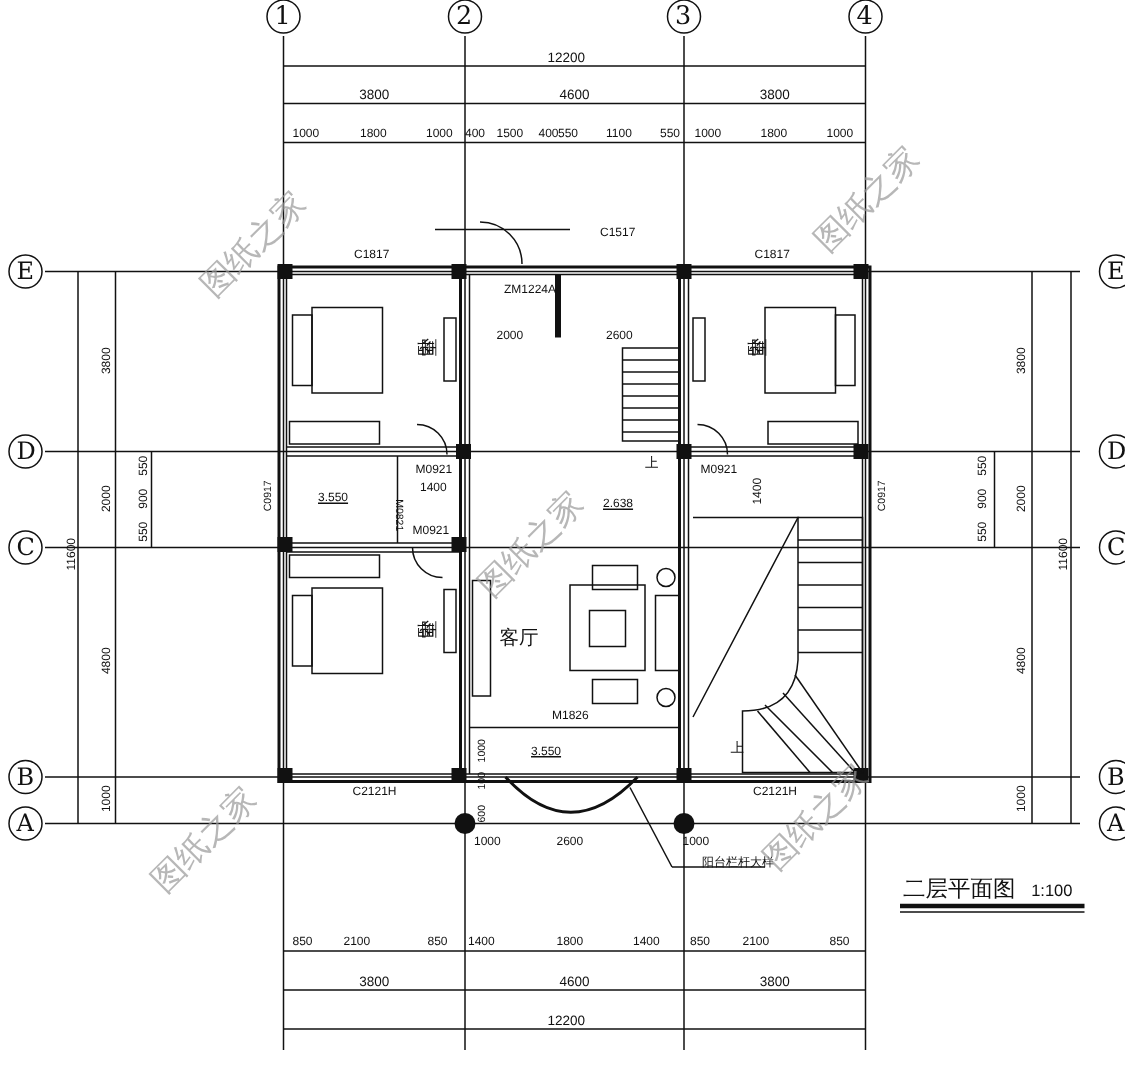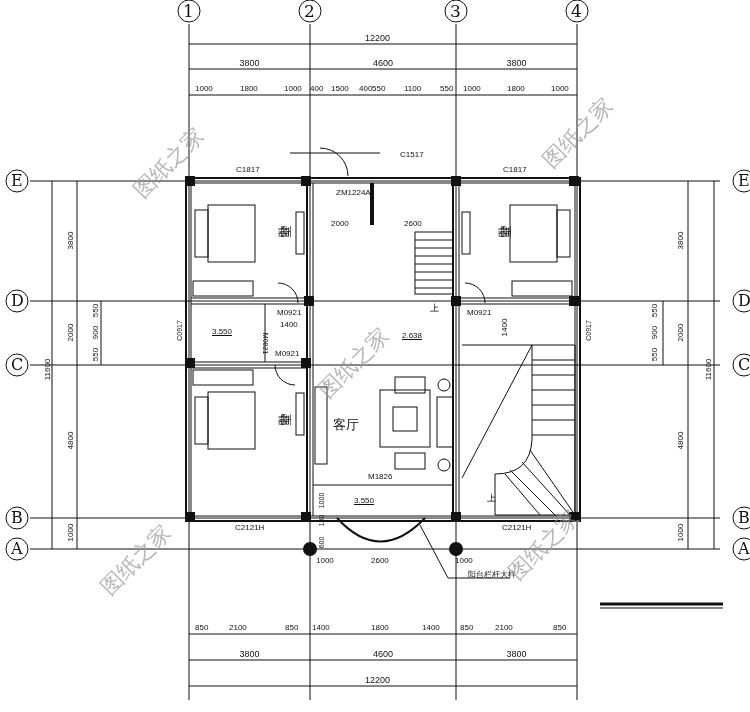--- a/index.html
+++ b/index.html
@@ -263,19 +263,23 @@
   <span style="position:absolute;left:316px;top:556px;font-size:8px;">1000</span>
   <span style="position:absolute;left:371px;top:556px;font-size:8px;">2600</span>
   <span style="position:absolute;left:455px;top:556px;font-size:8px;">1000</span>
   <span style="position:absolute;left:314px;top:497px;font-size:7px;transform:rotate(-90deg);">1000</span>
   <span style="position:absolute;left:316px;top:517px;font-size:7px;transform:rotate(-90deg);">100</span>
   <span style="position:absolute;left:316px;top:539px;font-size:7px;transform:rotate(-90deg);">600</span>
   <span style="position:absolute;left:468px;top:569px;font-size:8px;text-align:right;">阳台栏杆大样</span>
   <span style="position:absolute;left:430px;top:302px;font-size:9px;">上</span>
   <span style="position:absolute;left:487px;top:492px;font-size:9px;">上</span>
 
+  <div style="position:absolute;left:602px;top:583px;">
+    <span style="font-size:15px;">二层平面图</span>
+    <span style="font-size:11px;margin-left:6px;">1:100</span>
+  </div>
 
   <span style="position:absolute;left:125px;top:148px;font-size:22px;color:#9a9a9a;opacity:.7;transform:rotate(-45deg);">图纸之家</span>
   <span style="position:absolute;left:534px;top:118px;font-size:22px;color:#9a9a9a;opacity:.7;transform:rotate(-45deg);">图纸之家</span>
   <span style="position:absolute;left:310px;top:348px;font-size:22px;color:#9a9a9a;opacity:.7;transform:rotate(-45deg);">图纸之家</span>
   <span style="position:absolute;left:92px;top:545px;font-size:22px;color:#9a9a9a;opacity:.7;transform:rotate(-45deg);">图纸之家</span>
   <span style="position:absolute;left:500px;top:530px;font-size:22px;color:#9a9a9a;opacity:.7;transform:rotate(-45deg);">图纸之家</span>
 </div>
 
 </body></html>

